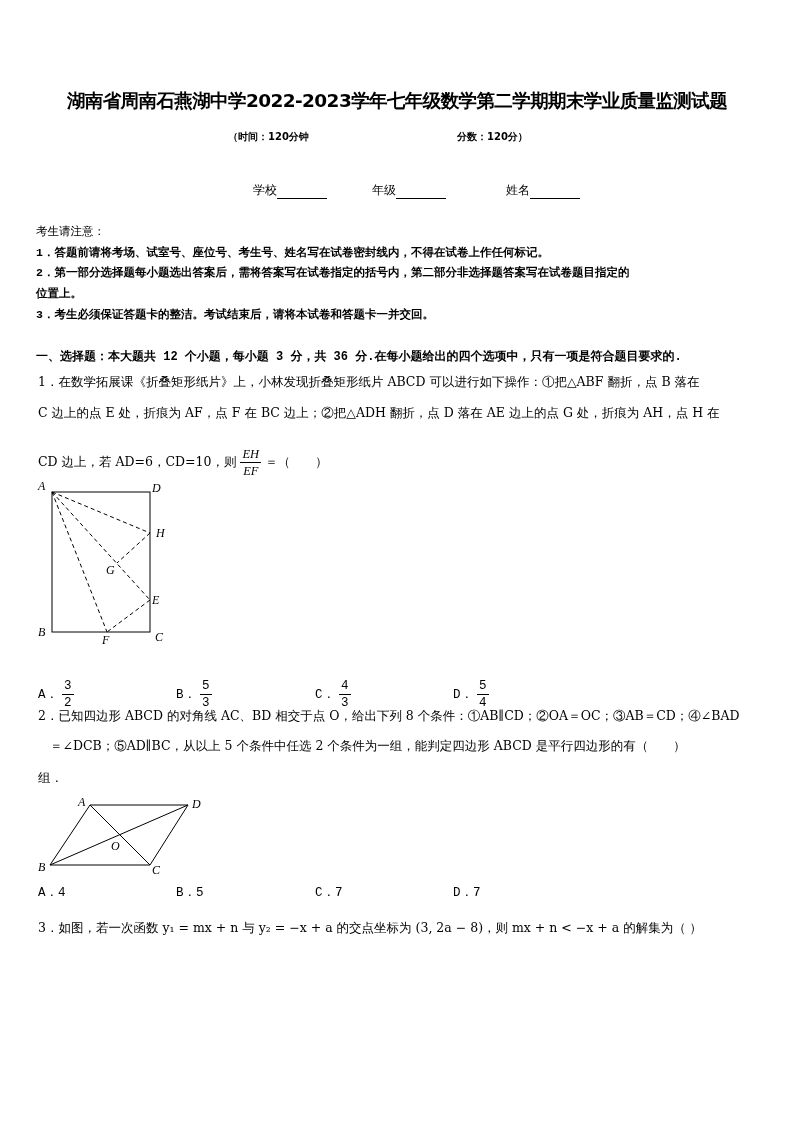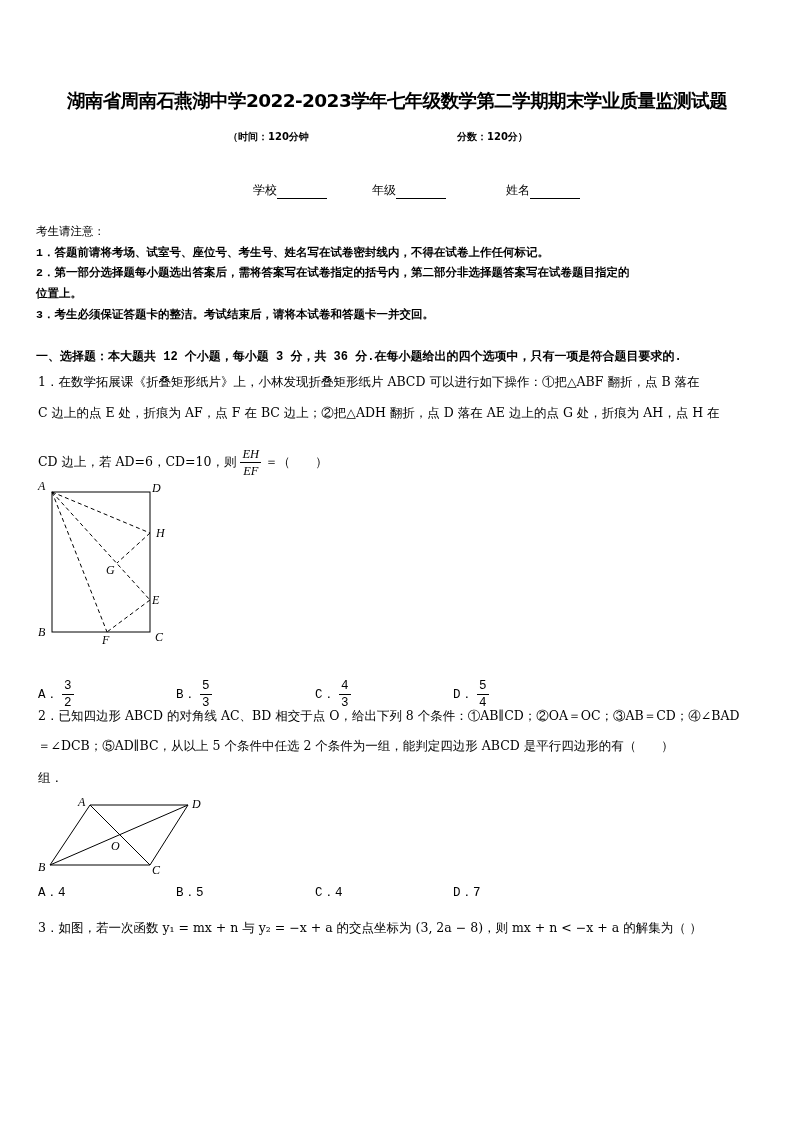--- a/index.html
+++ b/index.html
@@ -79,32 +79,32 @@
   <span>B．</span><span class="frac"><span class="num">5</span><span>3</span></span>
 </div>
 <div class="abs opt" style="top:662px; left:315px;">
   <span>C．</span><span class="frac"><span class="num">4</span><span>3</span></span>
 </div>
 <div class="abs opt" style="top:662px; left:453px;">
   <span>D．</span><span class="frac"><span class="num">5</span><span>4</span></span>
 </div>
 
 <div class="abs q" style="top:708px;">2．已知四边形 ABCD 的对角线 AC、BD 相交于点 O，给出下列 8 个条件：①AB∥CD；②OA＝OC；③AB＝CD；④∠BAD</div>
-<div class="abs q" style="top:738px;">＝∠DCB；⑤AD∥BC，从以上 5 个条件中任选 2 个条件为一组，能判定四边形 ABCD 是平行四边形的有（　　）</div>
+<div class="abs q" style="top:738px;margin-left:12px;">＝∠DCB；⑤AD∥BC，从以上 5 个条件中任选 2 个条件为一组，能判定四边形 ABCD 是平行四边形的有（　　）</div>
 <div class="abs q" style="top:770px;">组．</div>
 
 <svg style="left:0;top:0;" width="794" height="1123">
   <polygon points="90,805 188,805 150,865 50,865" fill="none" stroke="#000" stroke-width="1"></polygon>
   <line x1="90" y1="805" x2="150" y2="865" stroke="#000" stroke-width="1"></line>
   <line x1="50" y1="865" x2="188" y2="805" stroke="#000" stroke-width="1"></line>
   <text x="78" y="806">A</text>
   <text x="192" y="808">D</text>
   <text x="111" y="850">O</text>
   <text x="38" y="871">B</text>
   <text x="152" y="874">C</text>
 </svg>
 
 <div class="abs opt" style="top:884px; left:38px;">A．4</div>
 <div class="abs opt" style="top:884px; left:176px;">B．5</div>
-<div class="abs opt" style="top:884px; left:315px;">C．4</div>
+<div class="abs opt" style="top:884px; left:315px;">C．7</div>
 <div class="abs opt" style="top:884px; left:453px;">D．7</div>
 
 <div class="abs q" style="top:920px;">3．如图，若一次函数 y₁ = mx + n 与 y₂ = −x + a 的交点坐标为 (3, 2a − 8)，则 mx + n &lt; −x + a 的解集为（ ）</div>
 
 </body></html>

